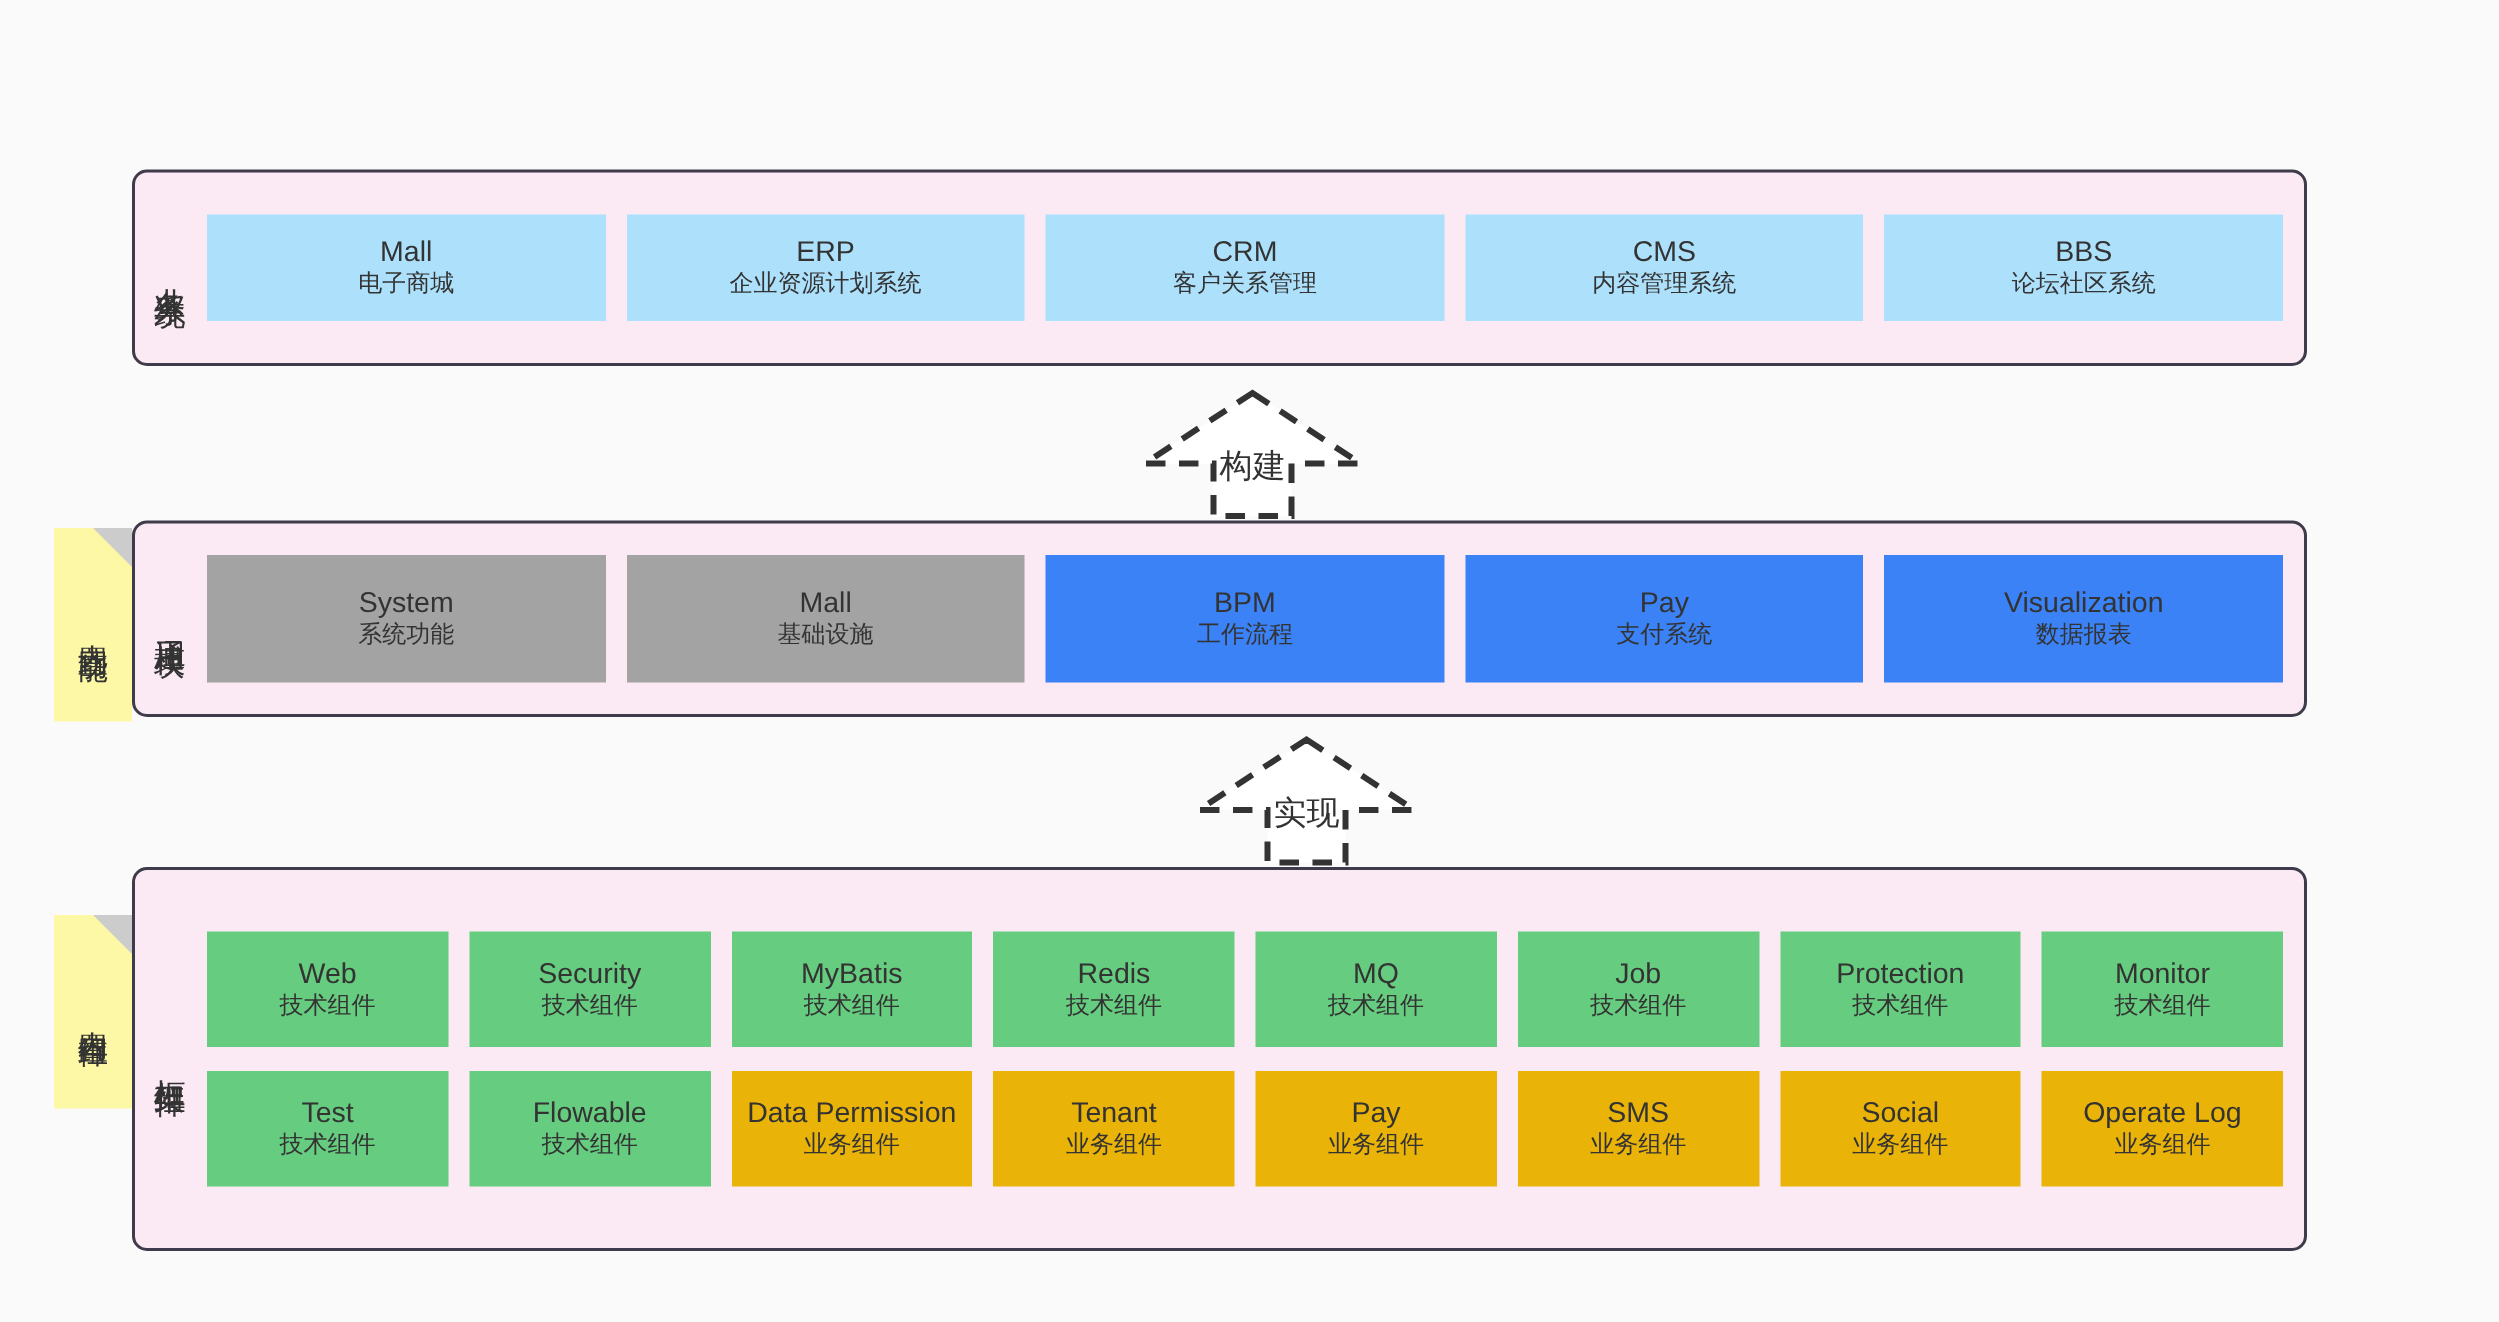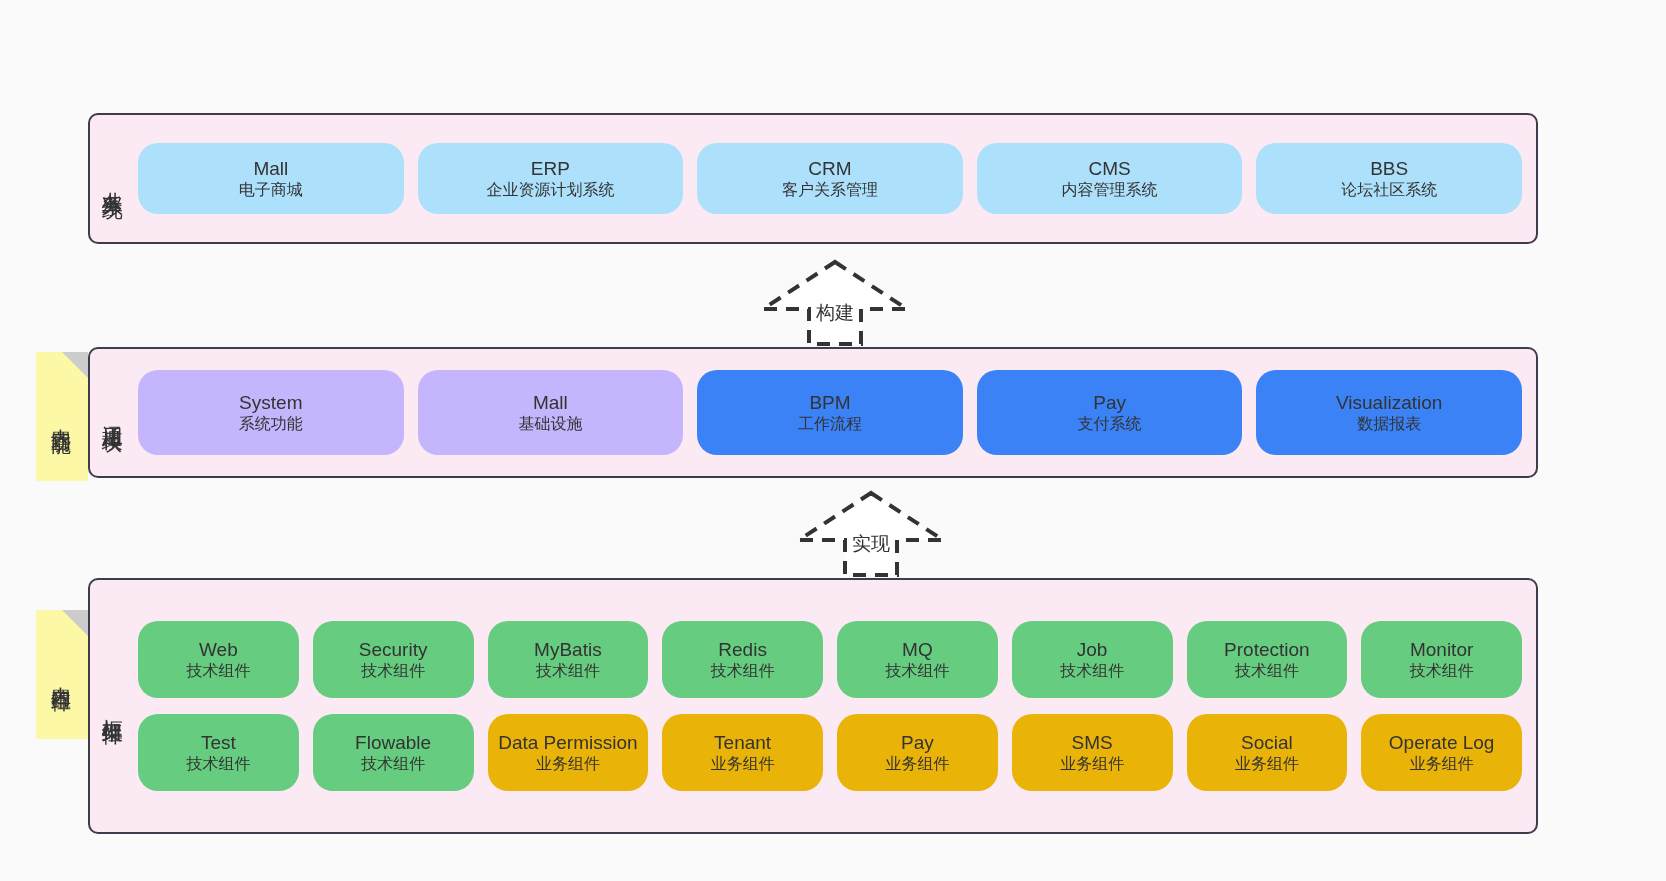--- a/index.html
+++ b/index.html
@@ -57,42 +57,42 @@
   .row {
     display: flex;
     flex-direction: row;
     gap: 14px;
     align-items: stretch;
   }
 
   
   .card {
     flex: 1 1 0;
-    border-radius: 20px;
+    border-radius: 0;
     display: flex;
     flex-direction: column;
     align-items: center;
     justify-content: center;
     text-align: center;
     box-sizing: border-box;
     padding: 6px 4px;
     line-height: 1.25;
   }
   .card .t1 {
     font-size: 19px;
     color: #333333;
   }
   .card .t2 {
     font-size: 16px;
     color: #333333;
   }
 
   
   .c-blue        { background: #ace0fb; }
-  .c-red-strong  { background: #c4b5fd; }
+  .c-red-strong  { background: #a3a3a3; }
   .c-red-light   { background: #3b82f6; }
   .c-green-strong{ background: #66cc7f; }
   .c-green-light { background: #eab308; }
 
   
   #layer-business { left: 88px;  top: 113px; width: 1450px; height: 131px; }
   #layer-common   { left: 88px;  top: 347px; width: 1450px; height: 131px; }
   #layer-frame    { left: 88px;  top: 578px; width: 1450px; height: 256px; }
 
   #layer-business .card { height: 71px; }
@@ -133,21 +133,21 @@
     width: 150px;
     height: 90px;
   }
   .arrow svg { display: block; }
   .arrow-label {
     position: absolute;
     left: 0;
     right: 0;
     bottom: 22px;
     text-align: center;
-    font-size: 19px;
+    font-size: 22px;
     color: #333333;
     user-select: none;
     pointer-events: none;
   }
   #arrow-build   { left: 760px; top: 258px; }
   #arrow-realize { left: 796px; top: 489px; }
 </style>
 </head>
 <body>
 

